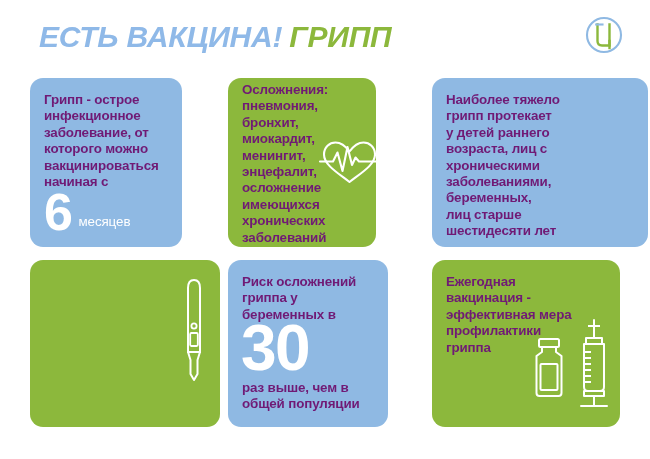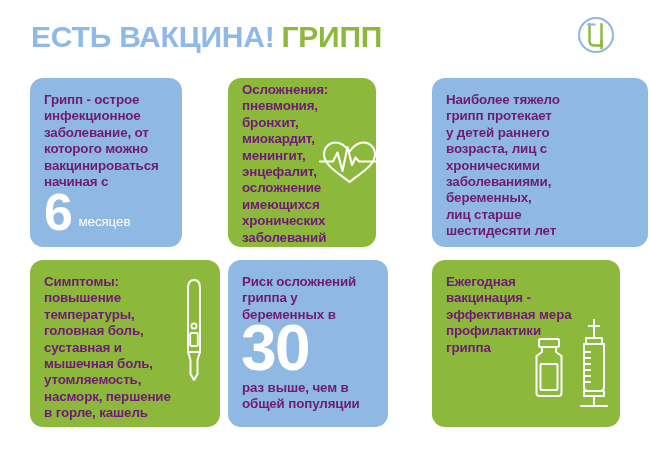--- a/index.html
+++ b/index.html
@@ -11,24 +11,25 @@
     width: 650px;
     height: 459px;
     font-family: "Liberation Sans", "DejaVu Sans", sans-serif;
     overflow: hidden;
     position: relative;
   }
 
   
   .header {
     position: absolute;
-    left: 0;
+    left: 8px;
     top: 0;
     width: 587px;
     height: 72px;
+    font-style: italic;
   }
   .title {
     position: absolute;
     left: 31px;
     top: 19px;
     font-size: 30px;
     font-weight: bold;
     letter-spacing: -0.2px;
     white-space: nowrap;
     line-height: 36px;
@@ -168,29 +169,20 @@
 у детей раннего
 возраста, лиц с
 хроническими
 заболеваниями,
 беременных,
 лиц старше
 шестидесяти лет</div>
 </div>
 
 <div class="card green" id="card-4">
-  <div class="card-text">Симптомы:
-повышение
-температуры,
-головная боль,
-суставная и
-мышечная боль,
-утомляемость,
-насморк, першение
-в горле, кашель</div>
   <div class="card-icon">
     <svg width="34" height="108" viewBox="0 0 34 108" aria-hidden="true">
       <path d="M11 12 Q11 4 17 4 Q23 4 23 12 L23 76 L11 76 Z" fill="none" stroke="#ffffff" stroke-width="2"></path>
       <circle cx="17" cy="50" r="2.6" fill="none" stroke="#ffffff" stroke-width="1.8"></circle>
       <rect x="13.2" y="57" width="7.6" height="13" rx="1.2" fill="none" stroke="#ffffff" stroke-width="1.8"></rect>
       <path d="M11 76 L23 76 L20.5 84 L20.5 98 L17 104 L13.5 98 L13.5 84 Z" fill="none" stroke="#ffffff" stroke-width="2" stroke-linejoin="round"></path>
     </svg>
   </div>
 </div>
 

